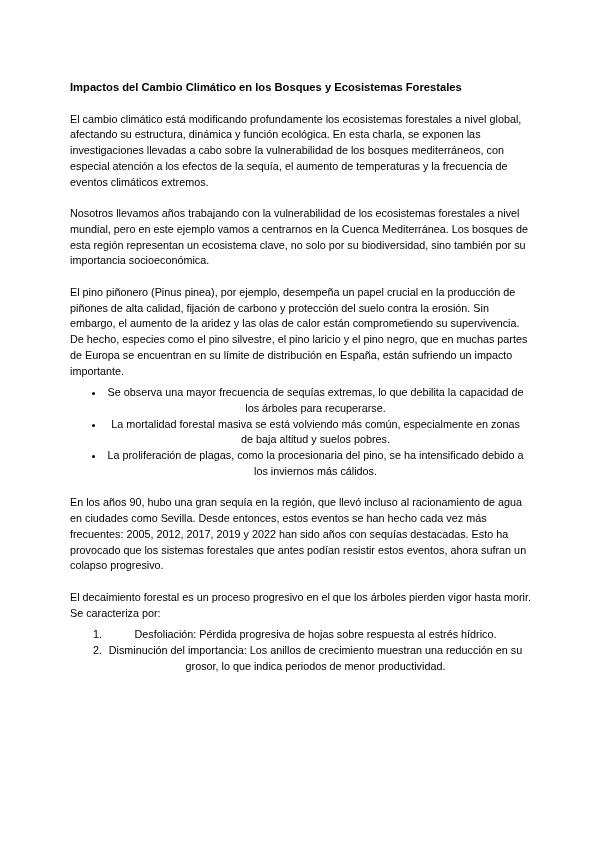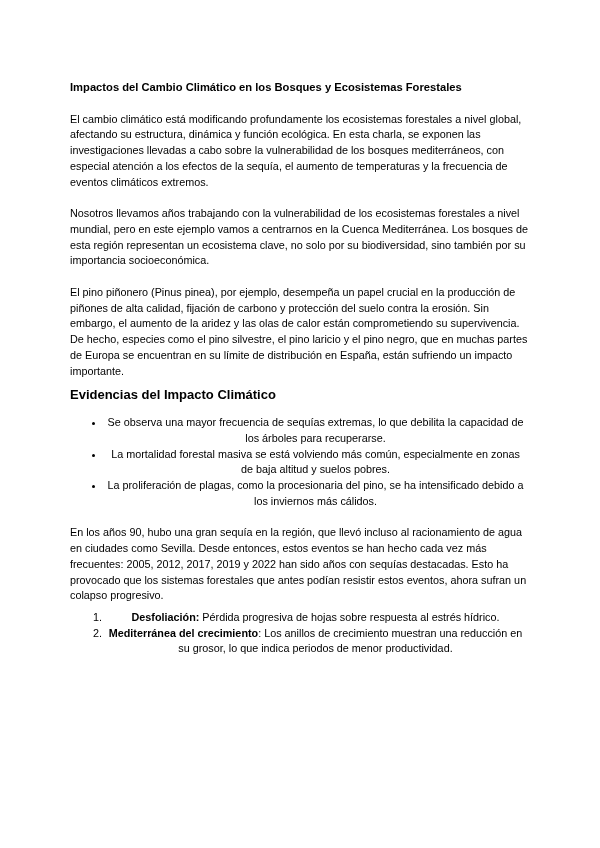--- a/index.html
+++ b/index.html
@@ -42,47 +42,47 @@
   }
   li {
     margin: 0;
     padding-left: 2px;
     line-height: 15.7px;
   }
   section {
     margin: 0;
   }
   strong {
-    font-weight: bold;
+    font-weight: normal;
   }
 </style>
 </head>
 <body>
 
 <div class="doc">
 
   <h1 class="doc-title">Impactos del Cambio Climático en los Bosques y Ecosistemas Forestales</h1>
 
   <p>El cambio climático está modificando profundamente los ecosistemas forestales a nivel global, afectando su estructura, dinámica y función ecológica. En esta charla, se exponen las investigaciones llevadas a cabo sobre la vulnerabilidad de los bosques mediterráneos, con especial atención a los efectos de la sequía, el aumento de temperaturas y la frecuencia de eventos climáticos extremos.</p>
 
   <section>
     <p>Nosotros llevamos años trabajando con la vulnerabilidad de los ecosistemas forestales a nivel mundial, pero en este ejemplo vamos a centrarnos en la Cuenca Mediterránea. Los bosques de esta región representan un ecosistema clave, no solo por su biodiversidad, sino también por su importancia socioeconómica.</p>
     <p>El pino piñonero (Pinus pinea), por ejemplo, desempeña un papel crucial en la producción de piñones de alta calidad, fijación de carbono y protección del suelo contra la erosión. Sin embargo, el aumento de la aridez y las olas de calor están comprometiendo su supervivencia. De hecho, especies como el pino silvestre, el pino laricio y el pino negro, que en muchas partes de Europa se encuentran en su límite de distribución en España, están sufriendo un impacto importante.</p>
   </section>
 
   <section>
-    <h2>Evidencias del Impacto Climático</h2>
     <ul>
       <li>Se observa una mayor frecuencia de sequías extremas, lo que debilita la capacidad de los árboles para recuperarse.</li>
       <li>La mortalidad forestal masiva se está volviendo más común, especialmente en zonas de baja altitud y suelos pobres.</li>
       <li>La proliferación de plagas, como la procesionaria del pino, se ha intensificado debido a los inviernos más cálidos.</li>
     </ul>
     <p>En los años 90, hubo una gran sequía en la región, que llevó incluso al racionamiento de agua en ciudades como Sevilla. Desde entonces, estos eventos se han hecho cada vez más frecuentes: 2005, 2012, 2017, 2019 y 2022 han sido años con sequías destacadas. Esto ha provocado que los sistemas forestales que antes podían resistir estos eventos, ahora sufran un colapso progresivo.</p>
   </section>
 
   <section>
+    <p>El decaimiento forestal es un proceso progresivo en el que los árboles pierden vigor hasta morir. Se caracteriza por:</p>
     <ol>
       <li><strong>Desfoliación:</strong><span> Pérdida progresiva de hojas sobre respuesta al estrés hídrico.</span></li>
-      <li><strong>Mediterránea del crecimiento</strong><span>: Los anillos de crecimiento muestran una reducción en su grosor, lo que indica periodos de menor productividad.</span></li>
+      <li><strong>Disminución del importancia</strong><span>: Los anillos de crecimiento muestran una reducción en su grosor, lo que indica periodos de menor productividad.</span></li>
     </ol>
   </section>
 
 </div>
 
 </body></html>

